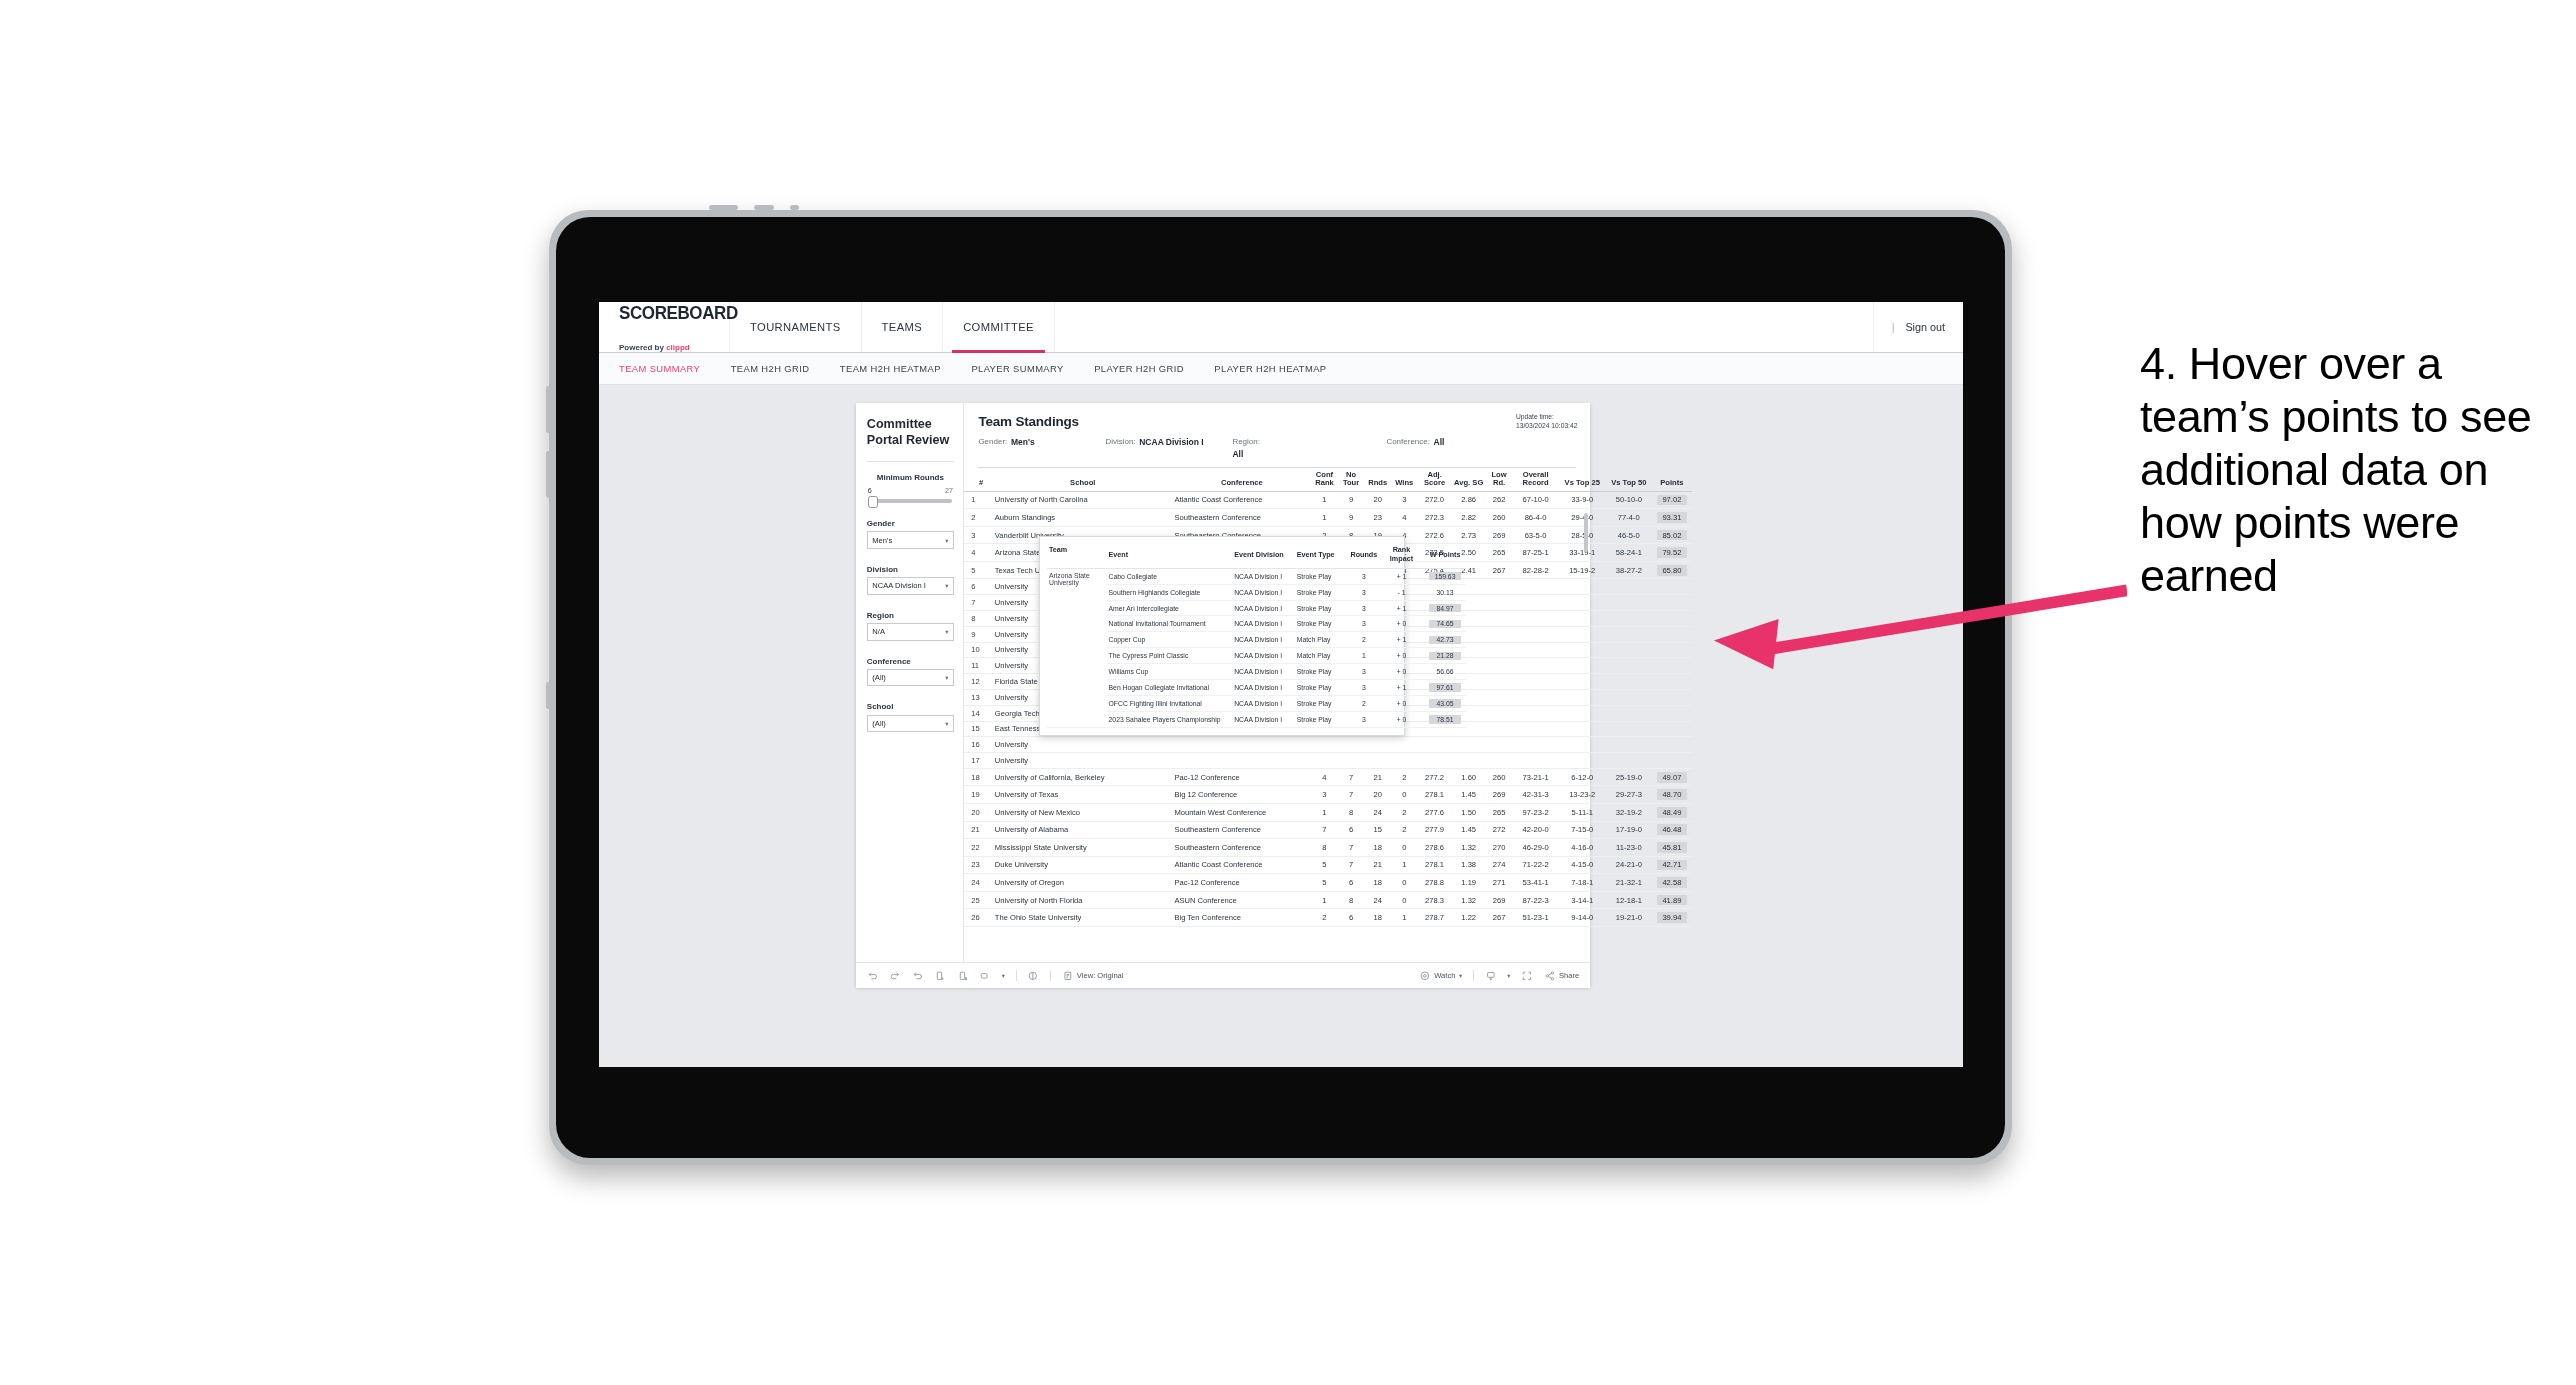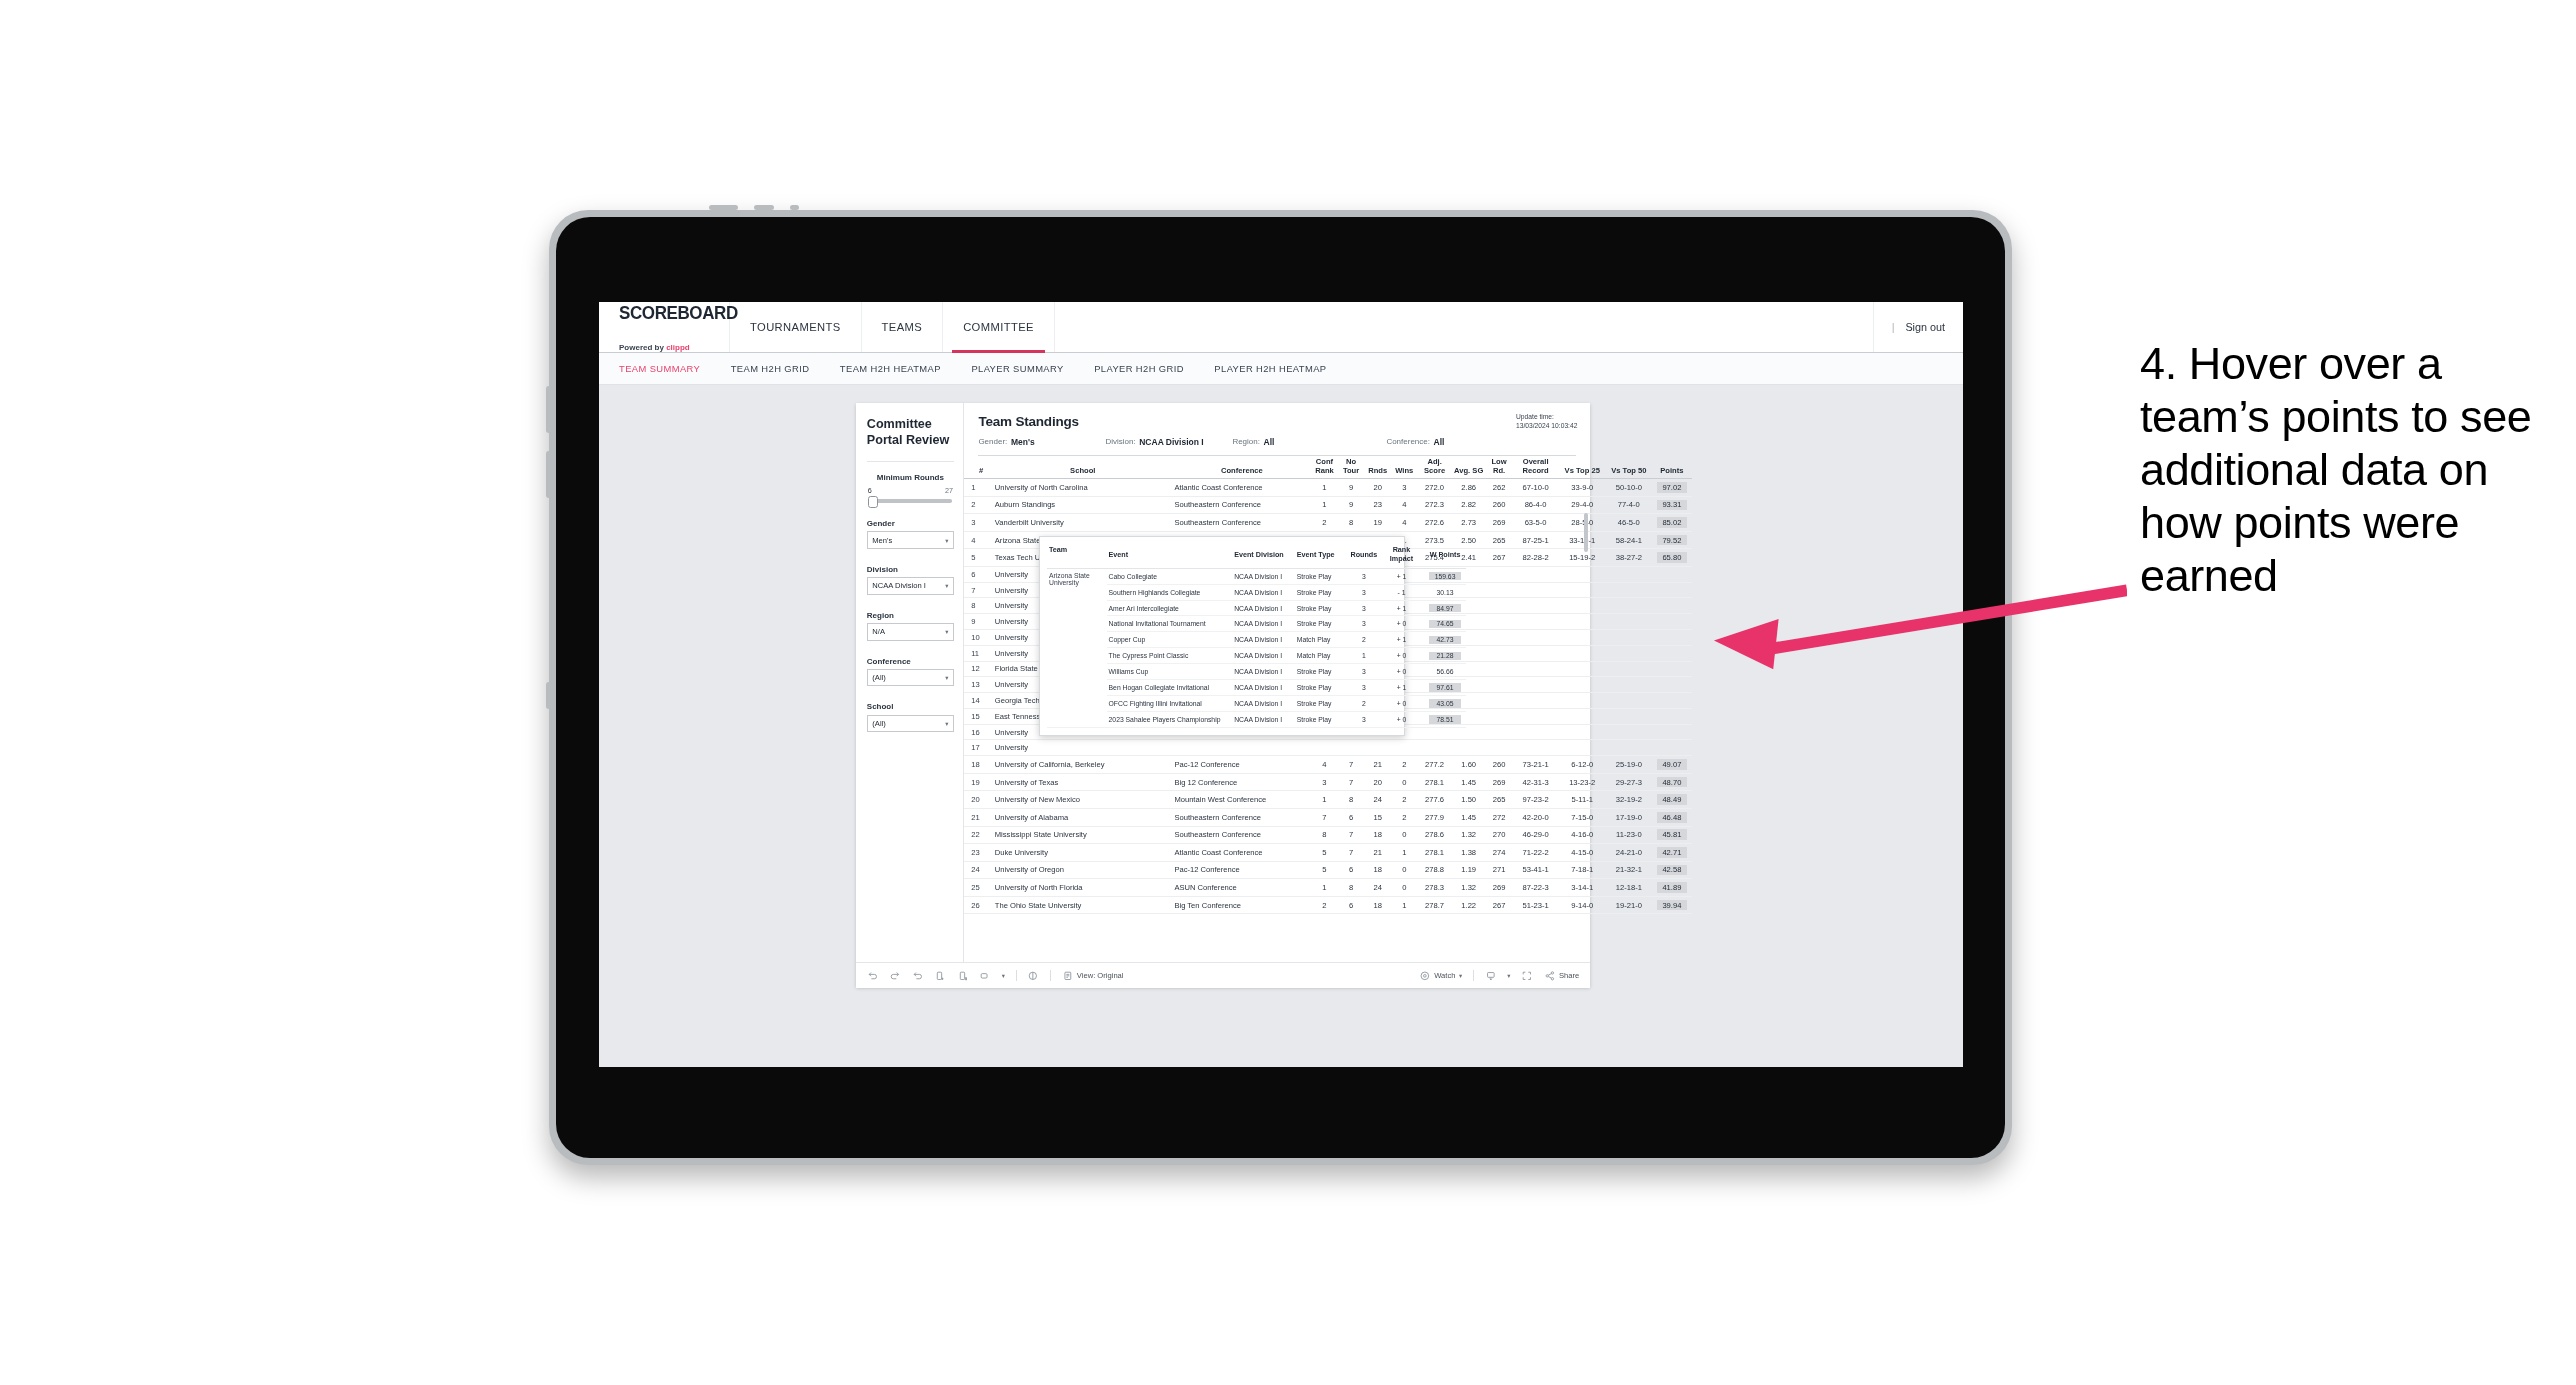--- a/index.html
+++ b/index.html
@@ -69,21 +69,21 @@
 
   
   #sheet{flex:1;position:relative;min-width:0;background:#fff;}
   .sheet-head{padding:10.8px 14.4px 0 14.4px;position:relative;}
   .sheet-title{font-size:13.5px;font-weight:bold;color:#1f2733;letter-spacing:-0.2px;}
   .updbox{position:absolute;right:12.6px;top:9px;text-align:left;font-size:6.7px;color:#3a4350;line-height:1.35;}
   .filtline{display:flex;gap:0;margin-top:8px;font-size:8px;color:#6b737d;}
   .filtline .cell{display:flex;gap:3.6px;}
   .filtline .c1{width:127px;}
   .filtline .c2{width:127px;}
-  .filtline .c3{width:154px;}
+  .filtline .c3{width:154px;flex-direction:column;}
   .filtline b{color:#1f2733;font-weight:bold;font-size:8.5px;}
   .headrule{height:0.9px;background:#d7dadd;margin:8px 0 0 0;}
 
   
   table.stand{width:100%;border-collapse:collapse;table-layout:fixed;font-size:7.6px;color:#2b3440;}
   table.stand th{font-weight:bold;color:#1f2733;font-size:7.6px;vertical-align:bottom;padding:2.7px 1.8px;line-height:1.12;border-bottom:0.9px solid #c9ccd1;}
   table.stand td{padding:2.9px 1.8px;border-bottom:0.9px solid #eceef0;white-space:nowrap;overflow:hidden;text-overflow:ellipsis;}
   .t-num{width:20px;padding-left:7.2px !important;color:#3a4350;}
   .t-school{width:176px;}
   .t-conf{width:135px;}

